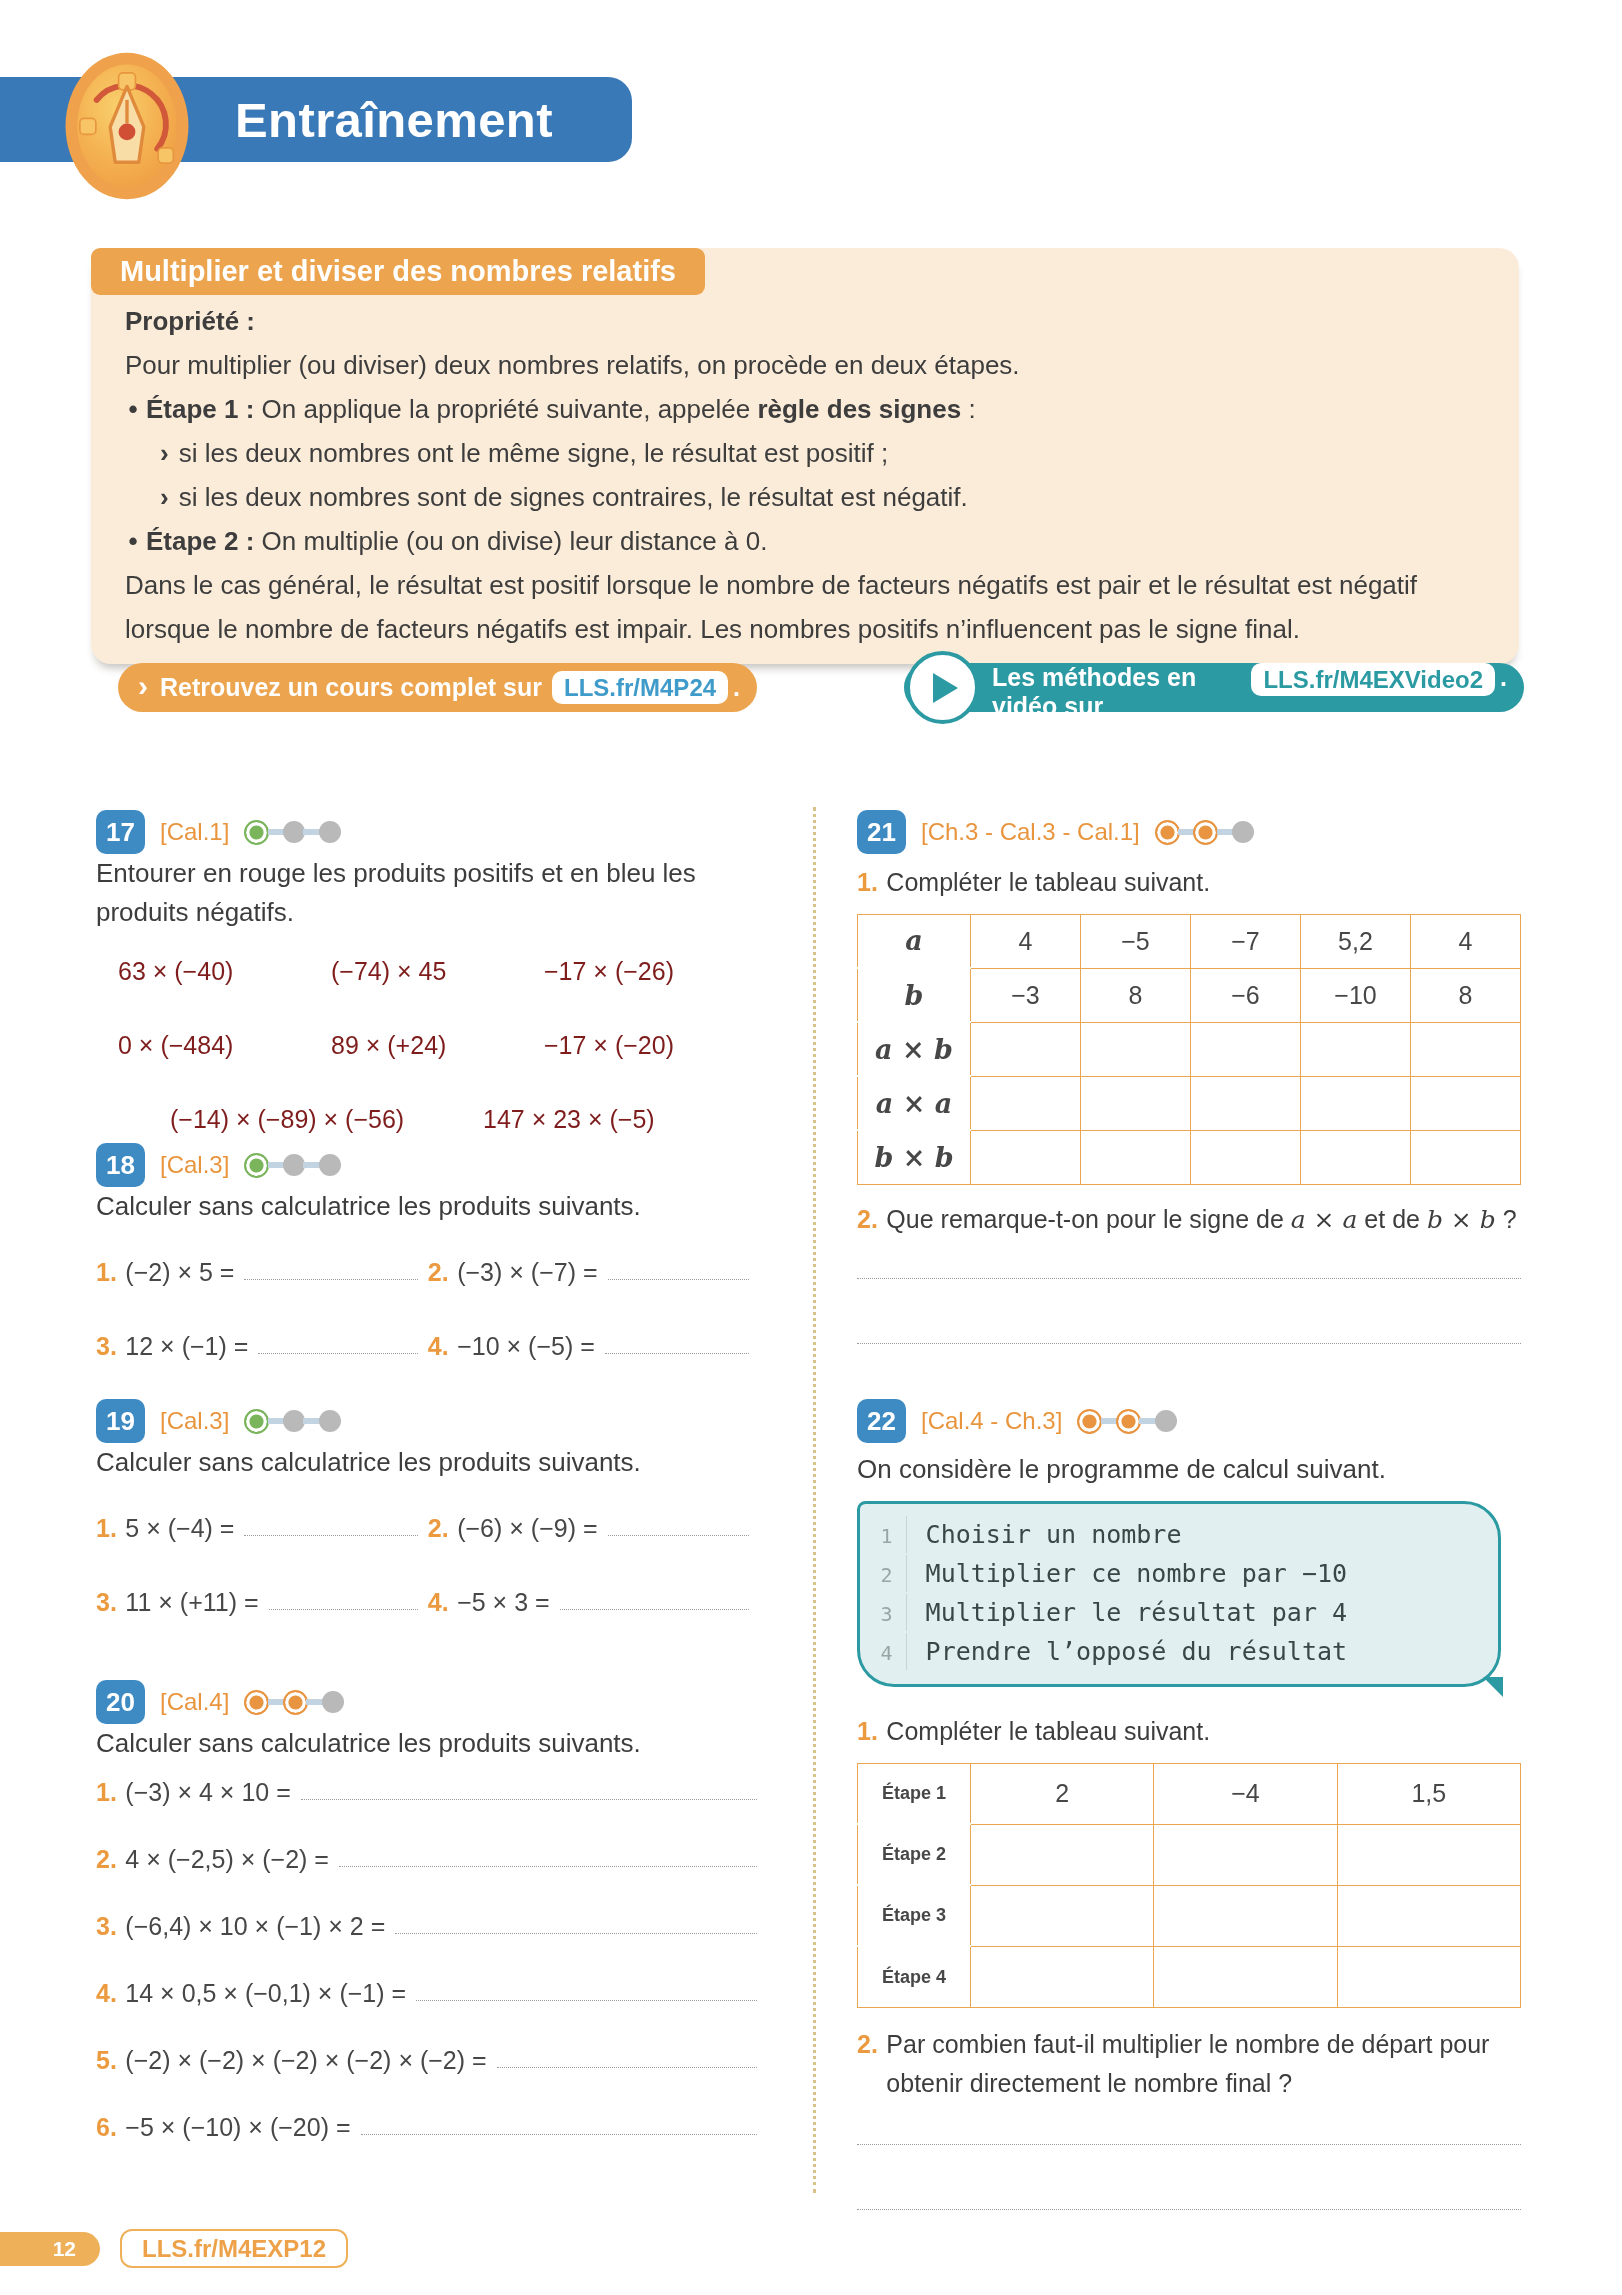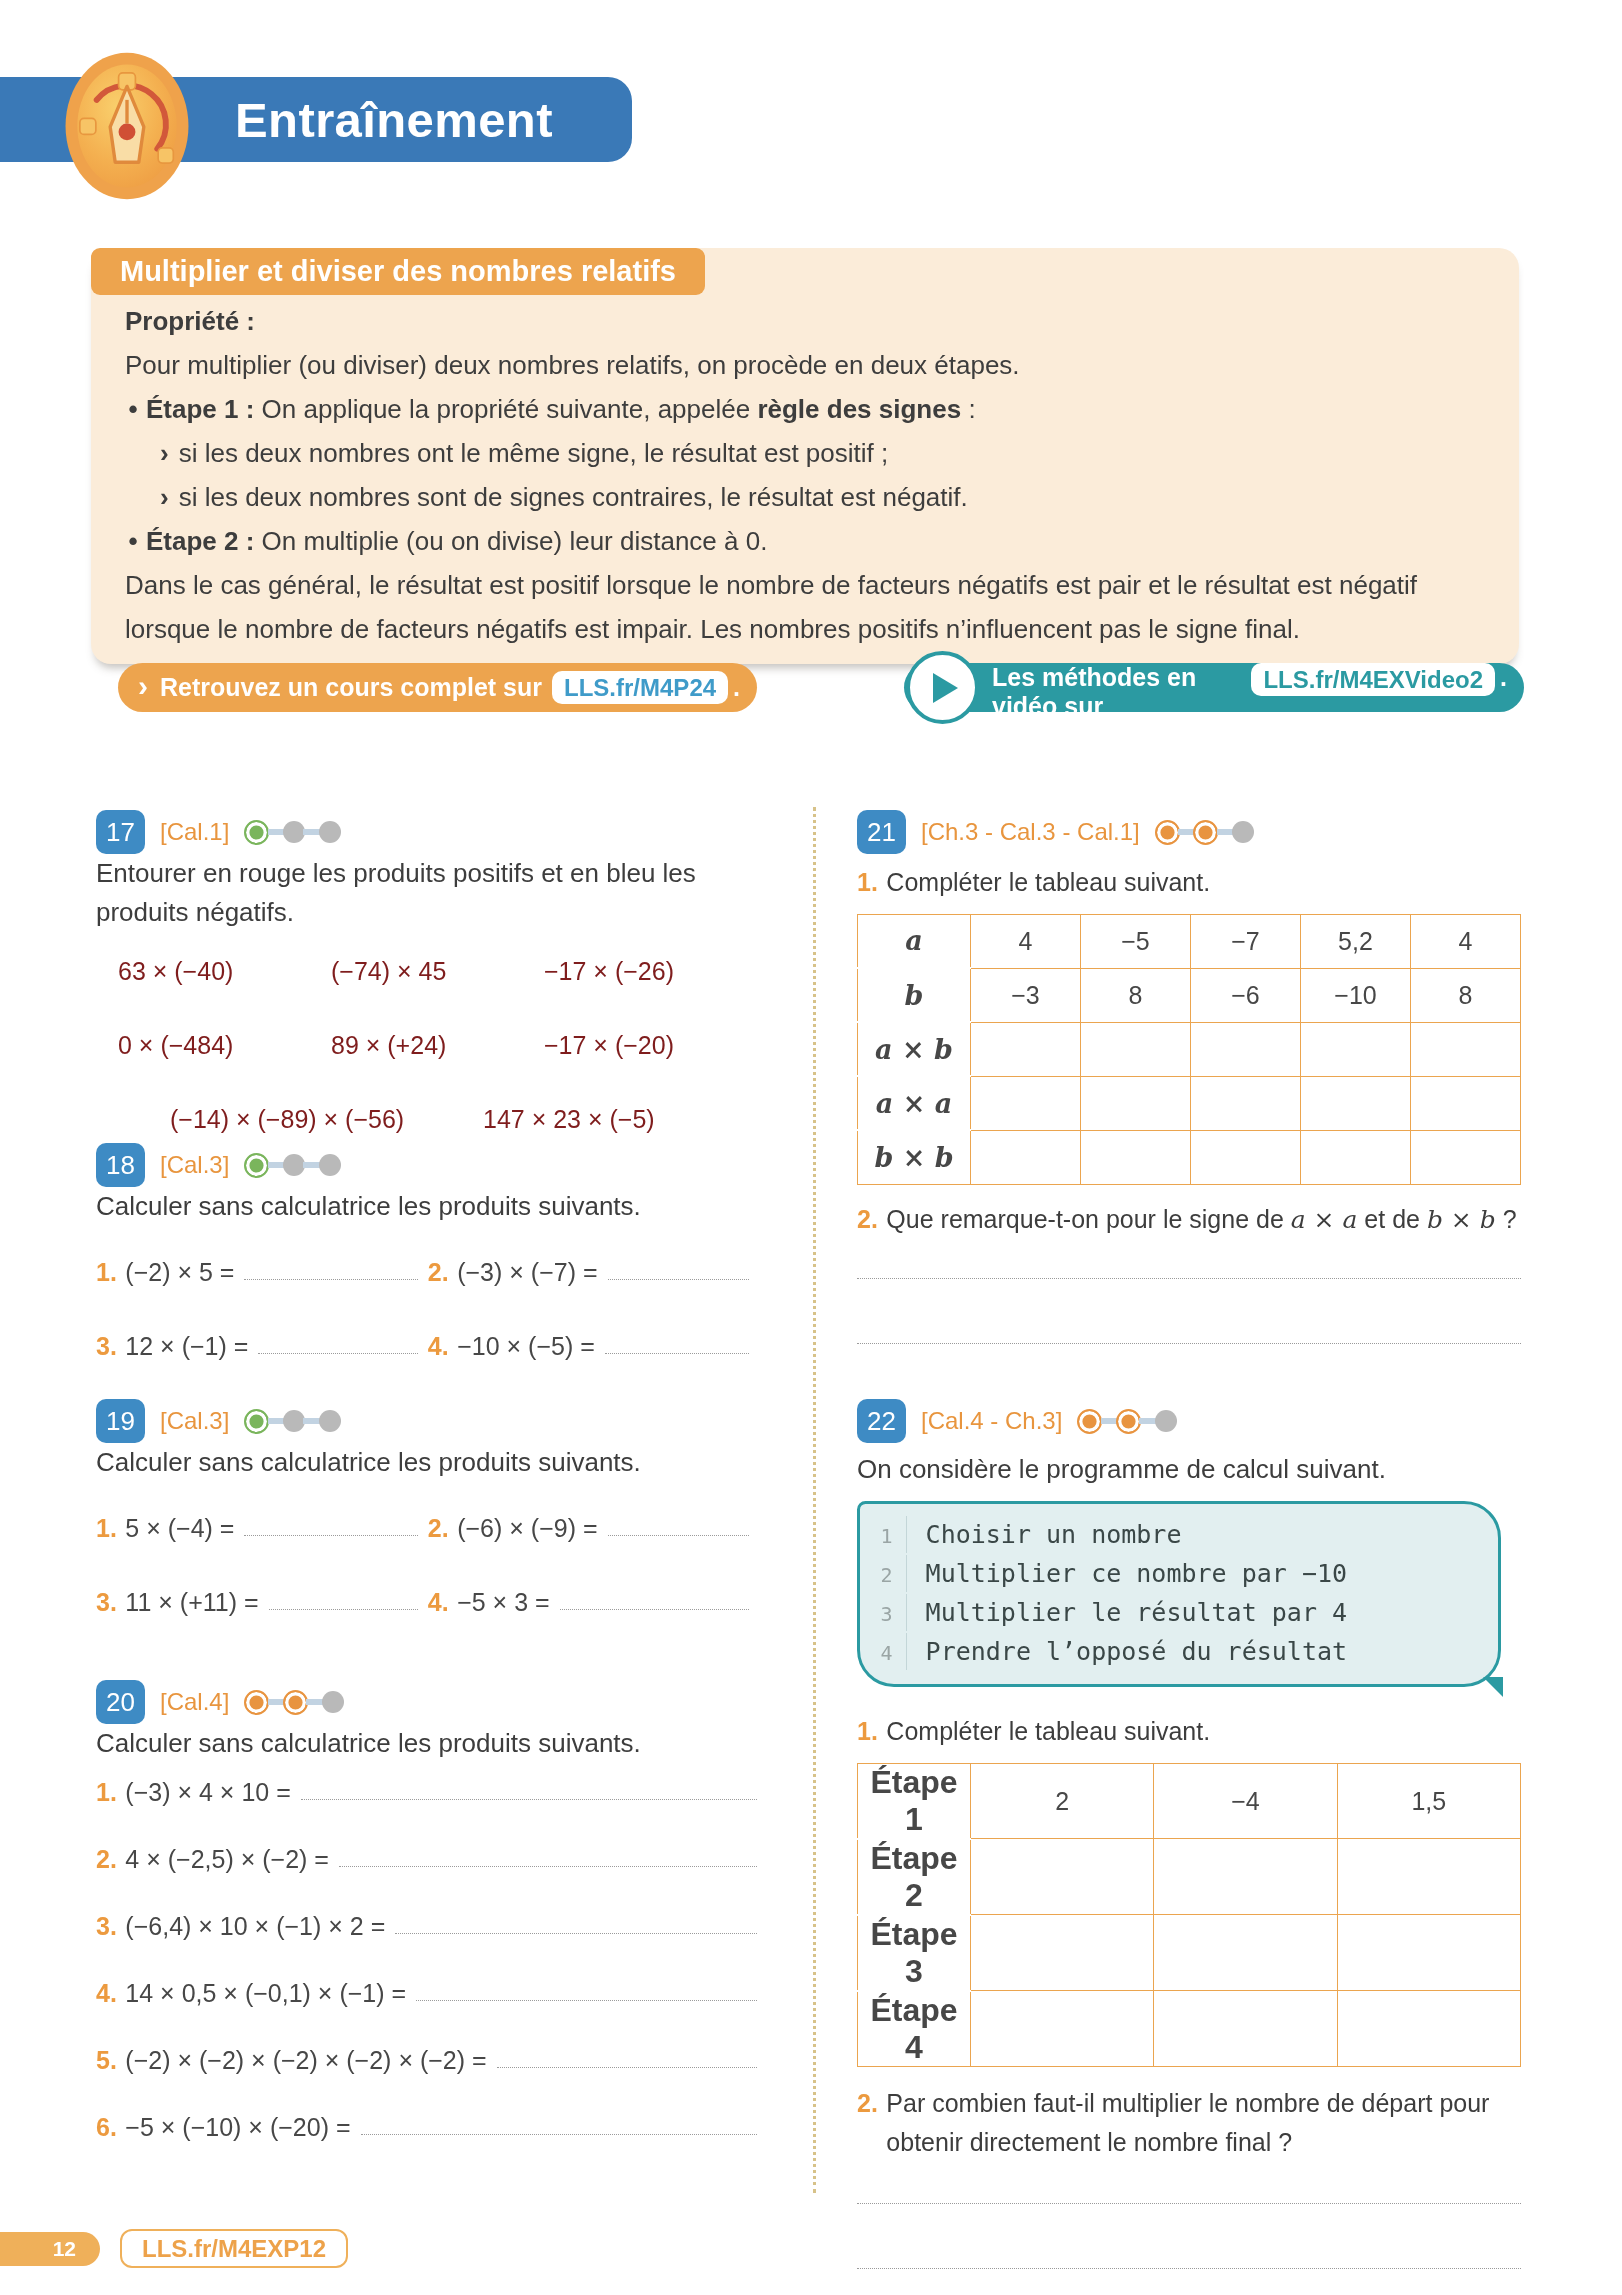--- a/index.html
+++ b/index.html
@@ -42,21 +42,21 @@
     border:4.2px solid #2b9aa2; border-radius:50%; display:flex; align-items:center; justify-content:center; }
   .play-tri { width:0; height:0; border-left:25px solid #2b9aa2; border-top:15px solid transparent;
     border-bottom:15px solid transparent; margin-left:6.8px; }
 
   
   .col-divider { position:absolute; left:813px; top:807px; height:1386px; border-left:3.4px dotted #d7c289; }
 
   .exercise { position:absolute; width:664px; }
   .ex-head { display:flex; align-items:center; gap:15px; height:44px; }
   .ex-num { min-width:49px; height:44px; background:#3e8bc4; border-radius:10px; color:#fff;
-    font-weight:400; font-size:26px; display:flex; align-items:center; justify-content:center; }
+    font-weight:700; font-size:26px; display:flex; align-items:center; justify-content:center; }
   .ex-tags { color:#e8953e; font-weight:400; font-size:24px; }
   .dots { display:flex; align-items:center; }
   .dot { border-radius:50%; }
   .dot.ring-green { width:25px; height:25px; background:#7ab55c; border:2.5px solid #7ab55c; box-shadow:inset 0 0 0 3.4px #fff; }
   .dot.ring-orange { width:25px; height:25px; background:#e89440; border:2.5px solid #e89440; box-shadow:inset 0 0 0 3.4px #fff; }
   .dot.plain { width:22px; height:22px; background:#b9b9b9; }
   .conn { width:17px; height:6px; background:#c2d3e2; margin:0 -1.7px; }
 
   .instruction { font-size:26px; line-height:39px; }
 
@@ -80,21 +80,21 @@
   .ans-line { height:0; border-bottom:1.7px dotted #9a9a9a; }
 
   
   table.ex-table { border-collapse:collapse; table-layout:fixed; width:664px; margin-top:12px; }
   table.ex-table td { border:1.7px solid #eba54f; text-align:center; font-size:25px; color:#474747; background:#fff; }
   table.t21 td { height:54px; }
   table.t22 td { height:61px; }
   td.rowhead { background:#f0b567; color:#fff; width:113px; }
   table.t21 td.rowhead { font-family:"DejaVu Serif", serif; font-style:italic; font-weight:700; font-size:27px; border-top:2.5px solid #fff; }
   table.t21 tr:first-child td.rowhead { border-top:1.7px solid #eba54f; }
-  table.t22 td.rowhead { font-weight:800; font-size:32px; border-top:2.5px solid #fff; }
+  table.t22 td.rowhead { font-weight:800; font-size:18px; border-top:2.5px solid #fff; }
   table.t22 tr:first-child td.rowhead { border-top:1.7px solid #eba54f; }
 
   
   .code-block { position:relative; margin-top:12px; width:644px; background:#e2eff0;
     border:3.4px solid #2b9aa2; border-radius:8.5px 37px 37px 37px; padding:12px 15px 12px 12px; }
   .code-tail { position:absolute; right:-5px; bottom:-13.5px; width:0; height:0;
     border-top:20px solid #2b9aa2; border-left:20px solid transparent; }
   .code-row { display:flex; align-items:baseline; font-family:"DejaVu Sans Mono", monospace; line-height:37px; }
   .code-row .ln { width:29px; text-align:center; color:#9aa5a5; font-size:20px; }
   .code-row .ltext { border-left:1.7px solid #c3d6d8; padding-left:18.6px; margin-left:5px; font-size:25px; color:#3a4747; }

